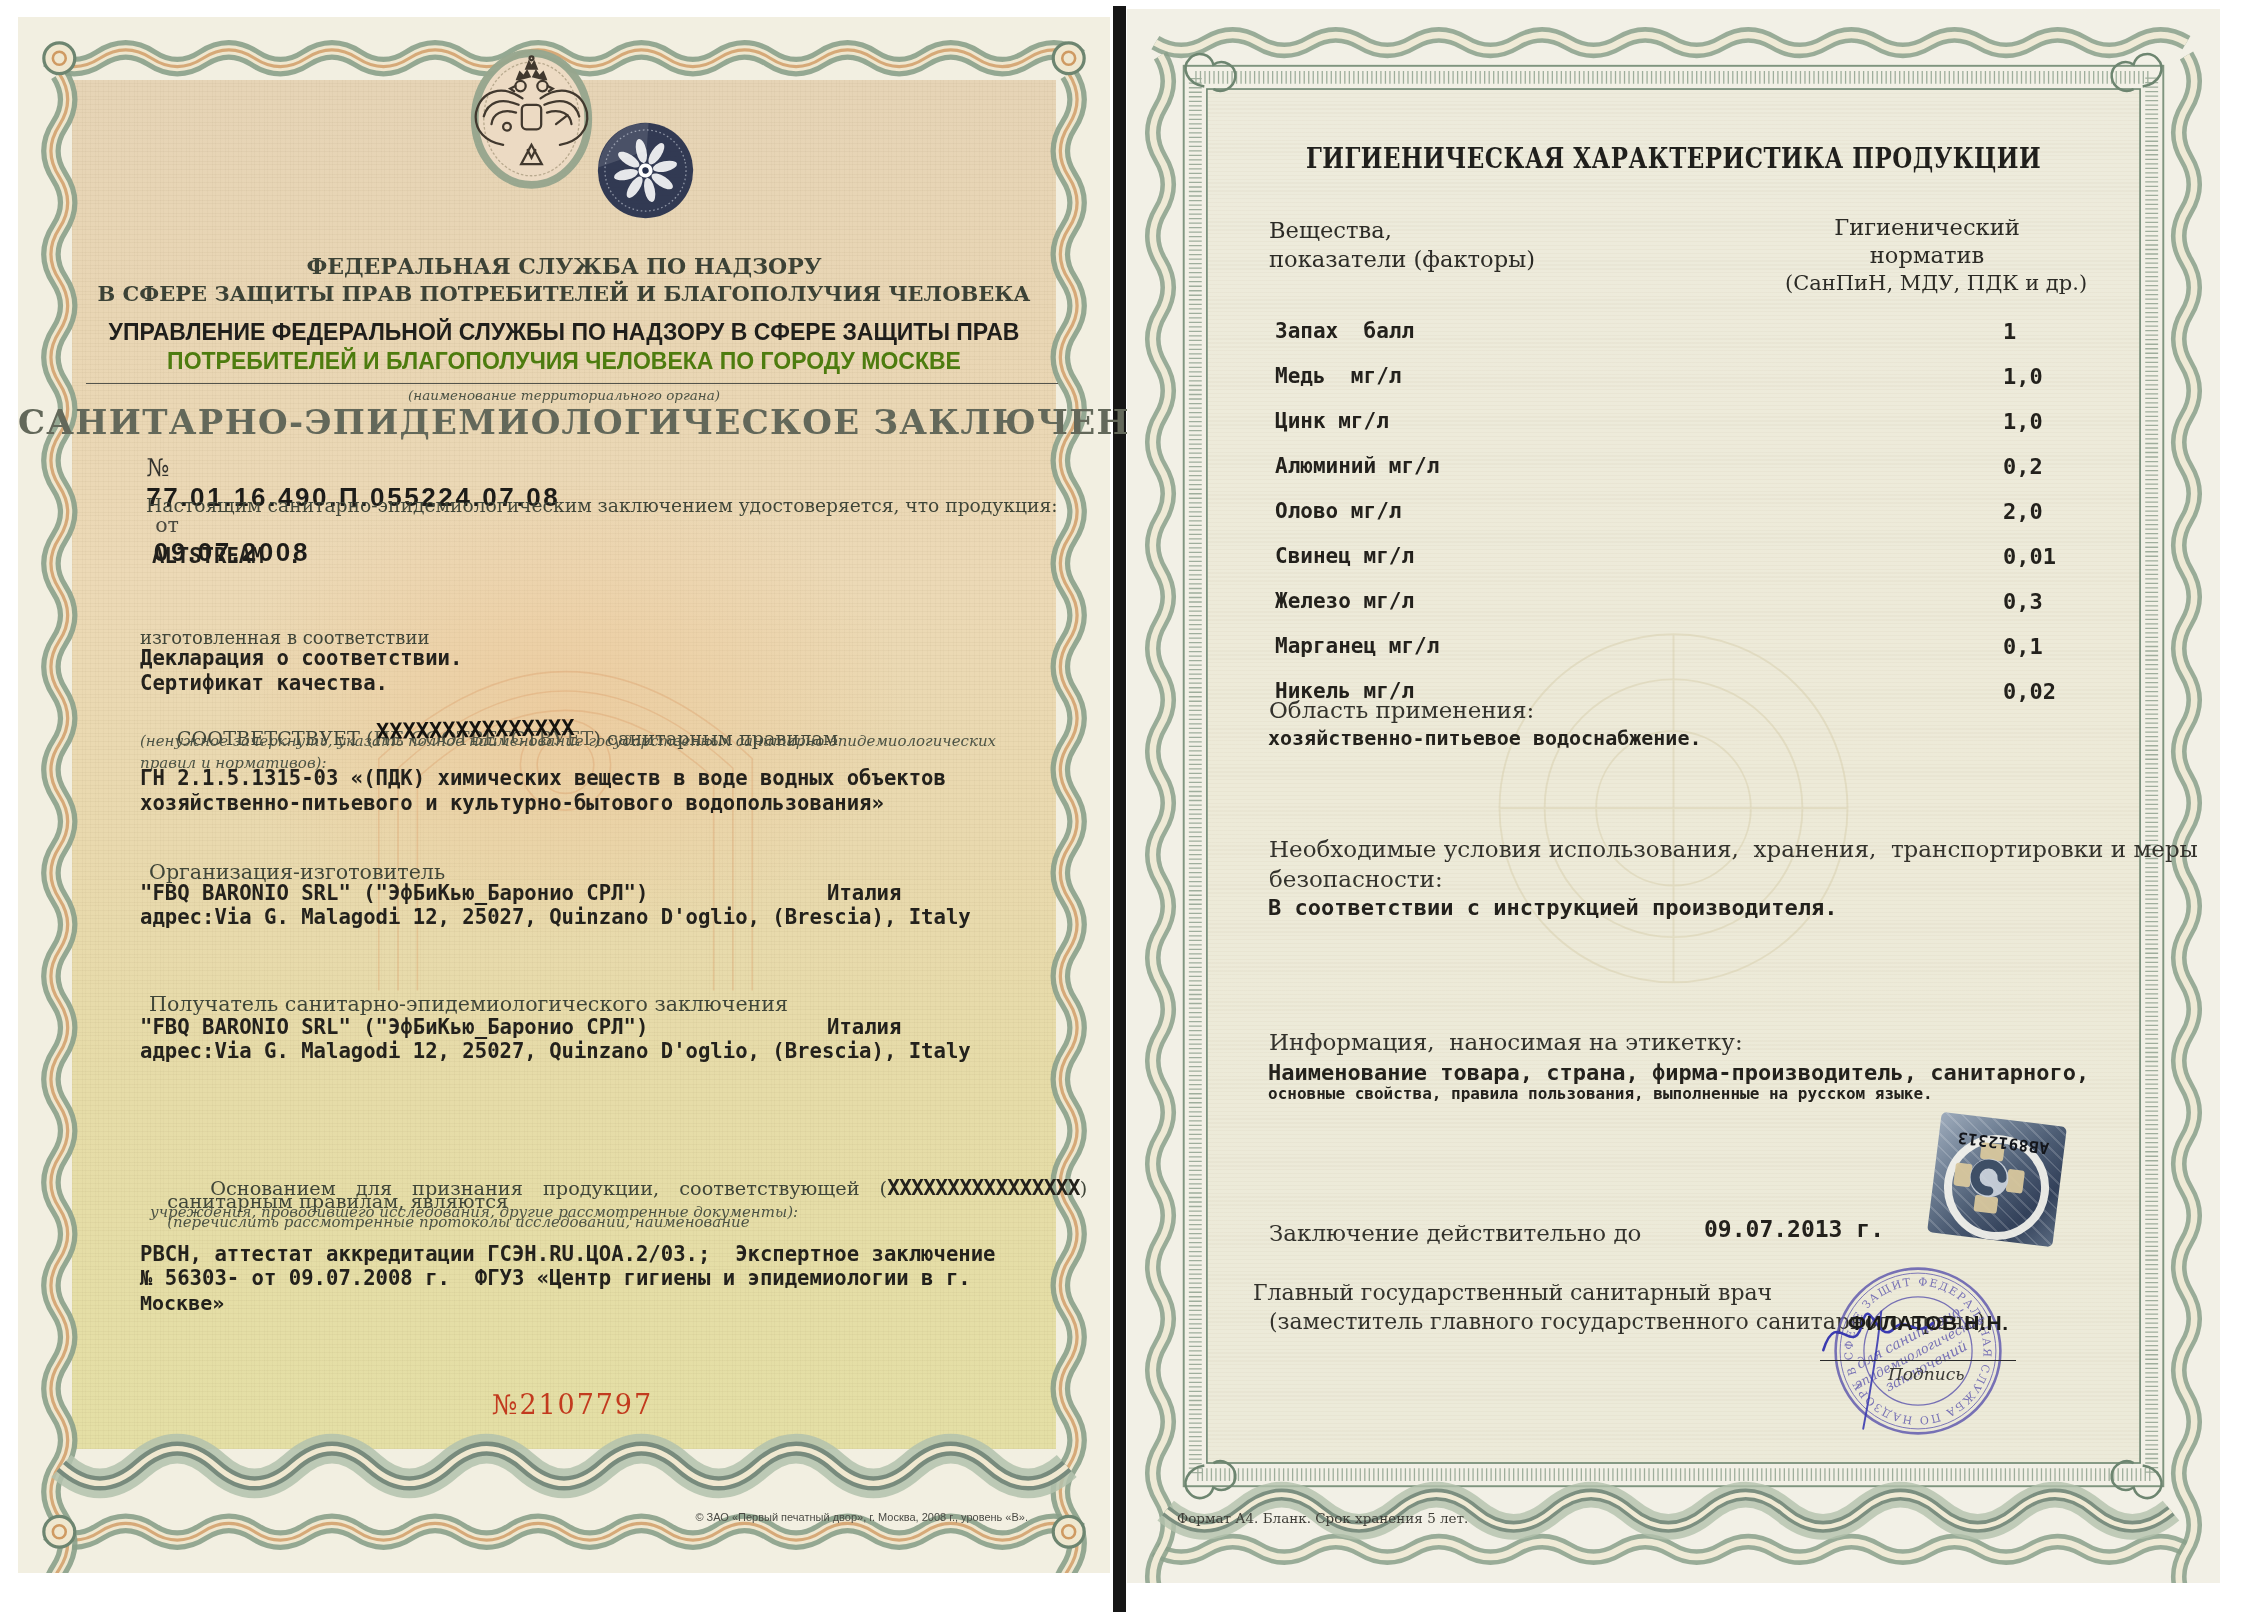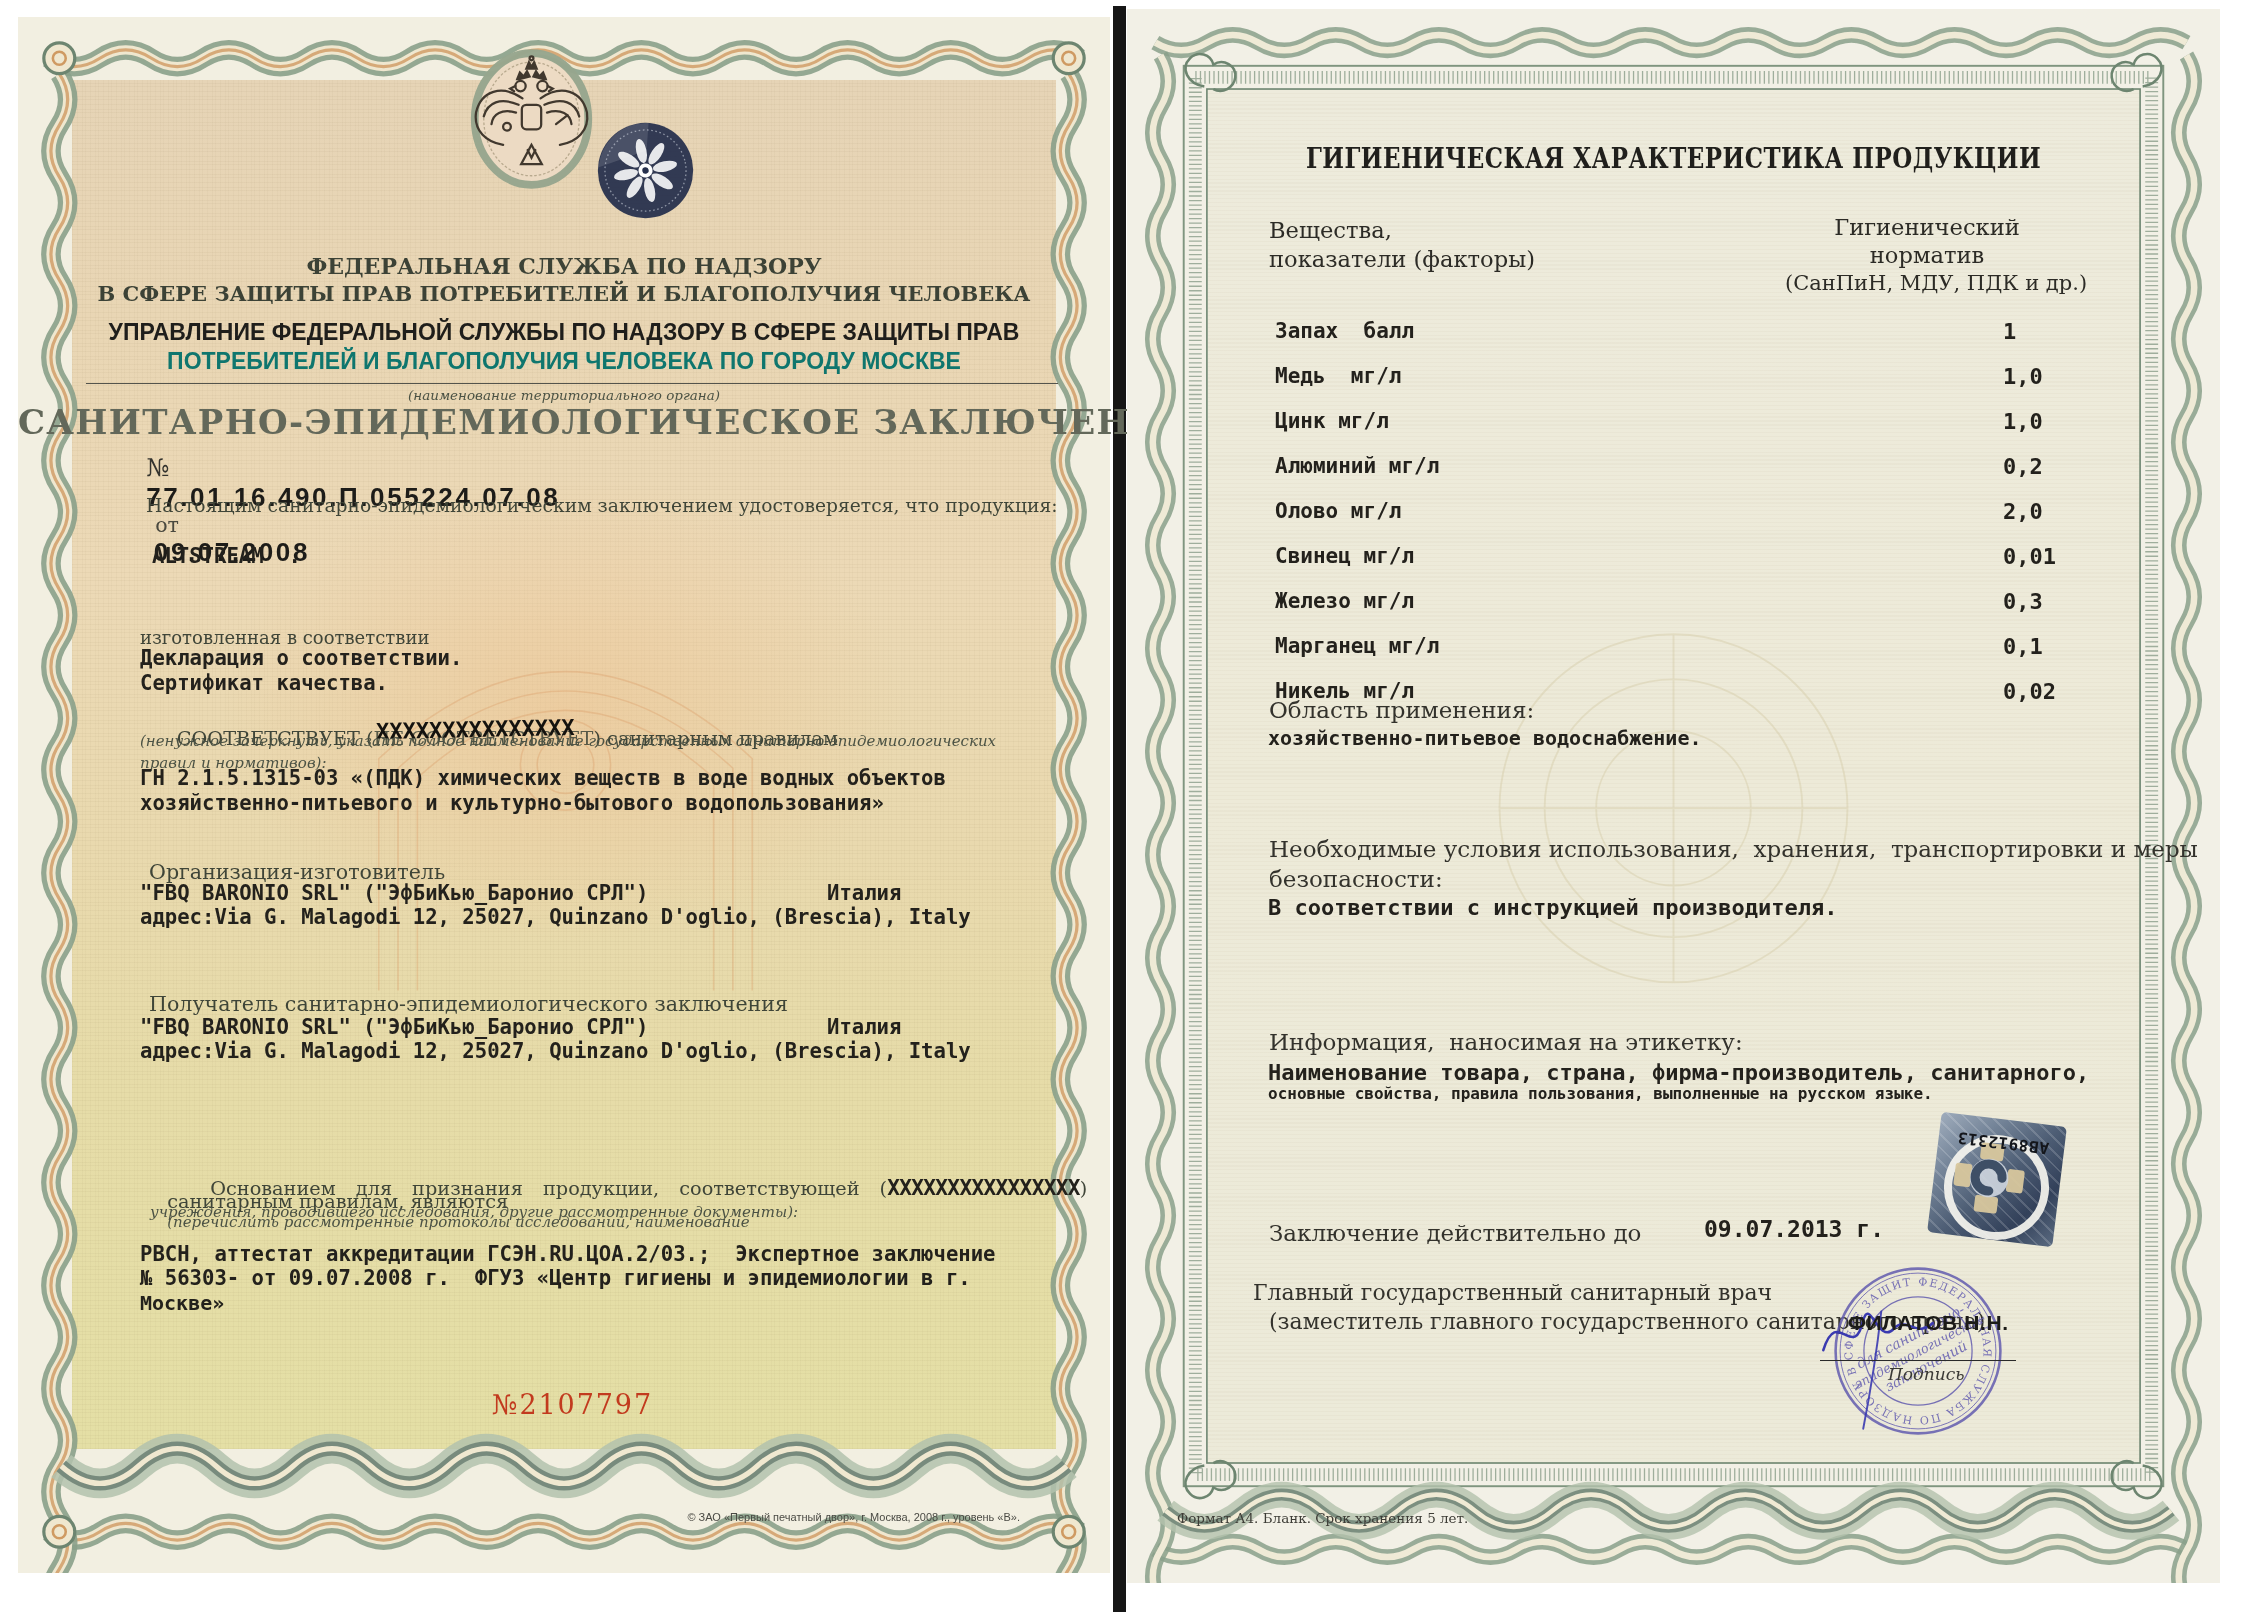--- a/index.html
+++ b/index.html
@@ -147,21 +147,21 @@
         <ellipse cx="0" cy="-31" rx="8" ry="19" transform="rotate(270)"></ellipse>
         <ellipse cx="0" cy="-31" rx="8" ry="19" transform="rotate(315)"></ellipse>
       </g>
       <circle r="11" fill="#ffffff"></circle>
         <circle r="5" fill="#26304d"></circle>
     </svg>
 
     <div class="abs txt ctr ser" style="top:236px;font-weight:700;font-size:22px;color:#3c4236">ФЕДЕРАЛЬНАЯ СЛУЖБА ПО НАДЗОРУ</div>
     <div class="abs txt ctr ser" style="top:264px;font-weight:700;font-size:21px;color:#3c4236">В СФЕРЕ ЗАЩИТЫ ПРАВ ПОТРЕБИТЕЛЕЙ И БЛАГОПОЛУЧИЯ  ЧЕЛОВЕКА</div>
     <div class="abs txt ctr sans" style="top:302px;font-weight:700;font-size:23px;color:#1f1e1b">УПРАВЛЕНИЕ ФЕДЕРАЛЬНОЙ СЛУЖБЫ ПО НАДЗОРУ В СФЕРЕ ЗАЩИТЫ ПРАВ</div>
-    <div class="abs txt ctr sans" style="top:331px;font-weight:700;font-size:23px;color:#0f766e">ПОТРЕБИТЕЛЕЙ И БЛАГОПОЛУЧИЯ ЧЕЛОВЕКА ПО ГОРОДУ МОСКВЕ</div>
+    <div class="abs txt ctr sans" style="top:331px;font-weight:700;font-size:23px;color:#4d7c0f">ПОТРЕБИТЕЛЕЙ И БЛАГОПОЛУЧИЯ ЧЕЛОВЕКА ПО ГОРОДУ МОСКВЕ</div>
     <div class="abs txt" style="left:68px;top:366px;width:972px;height:1.3px;background:#54544c;z-index:4"></div>
     <div class="abs txt ctr ser note" style="top:370px;font-size:13.5px">(наименование территориального органа)</div>
 
     <div class="abs txt ctr ser" style="top:385px;font-weight:700;font-size:34px;letter-spacing:1.3px;color:#63685a">САНИТАРНО-ЭПИДЕМИОЛОГИЧЕСКОЕ ЗАКЛЮЧЕНИЕ</div>
 
     <div class="abs txt" style="left:111px;top:425px;z-index:4">
       <span class="ser" style="font-size:24.5px;color:#34332e">№</span>
       <span class="sans" style="font-weight:700;font-size:26px;letter-spacing:2.6px;color:#1d1c19">77.01.16.490.П.055224.07.08</span>
       <span class="ser" style="font-size:20.6px;color:#4a493f;margin-left:9px">от</span>
       <span class="sans" style="font-weight:700;font-size:26px;letter-spacing:2.6px;color:#1d1c19;margin-left:7.7px">09.07.2008</span>
@@ -201,21 +201,21 @@
       <span class="ser note" style="font-size:15px">(перечислить рассмотренные протоколы исследований, наименование</span>
     </div>
     <div class="abs txt ser note" style="left:132px;top:1186px;font-size:15px">учреждения, проводившего исследования, другие рассмотренные документы):</div>
 
     <div class="abs txt mono" style="left:122px;top:1225px;font-size:20.6px">РВСН, аттестат аккредитации ГСЭН.RU.ЦОА.2/03.;  Экспертное заключение</div>
     <div class="abs txt mono" style="left:122px;top:1249px;font-size:20.6px">№ 56303- от 09.07.2008 г.  ФГУЗ «Центр гигиены и эпидемиологии в г.</div>
     <div class="abs txt mono" style="left:122px;top:1274px;font-size:20px">Москве»</div>
 
     <div class="abs txt ser" style="left:474px;top:1372px;font-size:27px;letter-spacing:1.9px;color:var(--serial_red,#c23a1e)">№2107797</div>
 
-    <div class="abs txt sans" style="right:90px;top:1494px;font-size:11px;color:#4a4a44">© ЗАО «Первый печатный двор», г. Москва, 2008 г., уровень «В».</div>
+    <div class="abs txt sans" style="right:82px;top:1494px;font-size:11px;color:#4a4a44">© ЗАО «Первый печатный двор», г. Москва, 2008 г., уровень «В».</div>
   </div>
 
   <div class="page page-right">
     <div class="inner-right"></div>
 
     <svg class="deco" width="1093" height="1574" viewBox="0 0 1696 2442" style="overflow:hidden">
       <defs>
         <path id="wh2" d="M0 0q40 24 80 0t80 0t80 0t80 0t80 0t80 0t80 0t80 0t80 0t80 0t80 0t80 0t80 0t80 0t80 0t80 0t80 0t80 0t80 0t80 0"></path>
         <path id="wv2" d="M0 0q24 40 0 80t0 80t0 80t0 80t0 80t0 80t0 80t0 80t0 80t0 80t0 80t0 80t0 80t0 80t0 80t0 80t0 80t0 80t0 80t0 80t0 80t0 80t0 80t0 80t0 80t0 80t0 80t0 80t0 80t0 80"></path>
         <path id="wb2" d="M0 0q60 50 120 0t120 0t120 0t120 0t120 0t120 0t120 0t120 0t120 0t120 0t120 0t120 0t120 0"></path>

